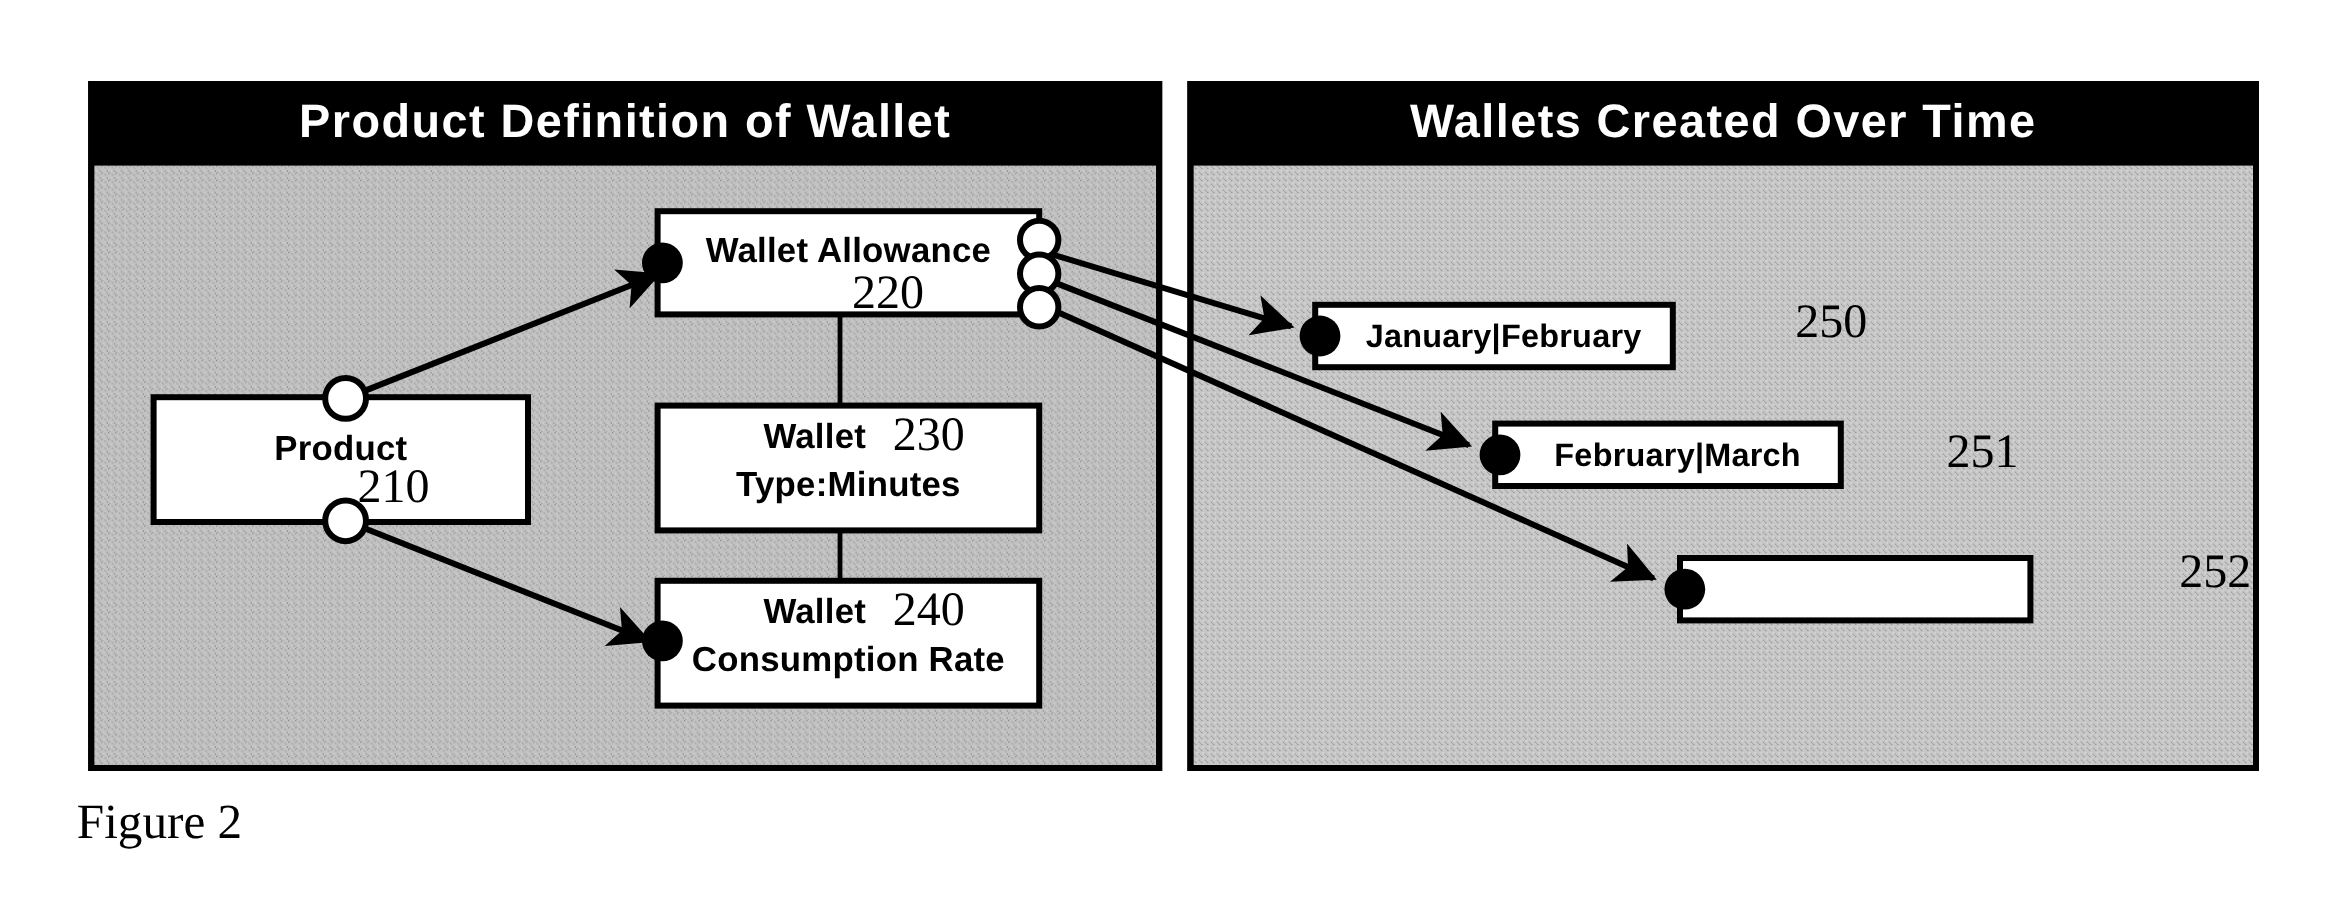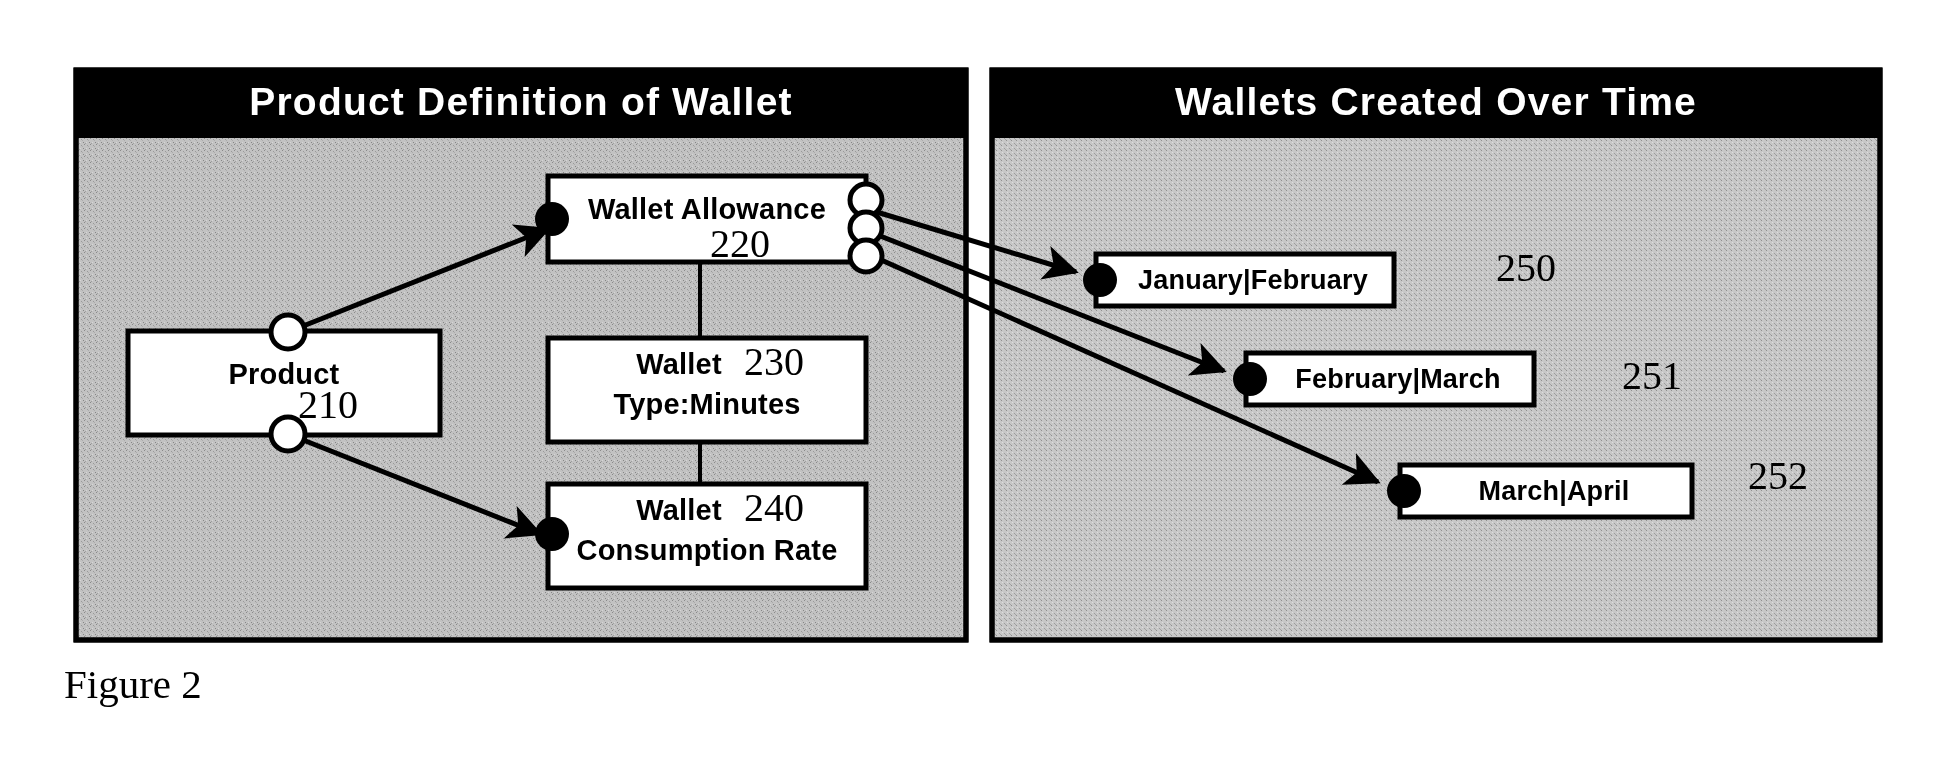--- a/index.html
+++ b/index.html
@@ -204,18 +204,17 @@
   <div class="ov box-label" style="left:520px; top:494px; width:318px;">Wallet</div>
   <div class="ov box-label" style="left:548px; top:534px; width:318px;">Consumption Rate</div>
   <div class="ov ref-num" style="left:744px; top:484px;">240</div>
 
   <div class="ov box-label small" style="left:1112px; top:265px; width:282px;">January|February</div>
   <div class="ov ref-num" style="left:1496px; top:244px;">250</div>
 
   <div class="ov box-label small" style="left:1262px; top:364px; width:272px;">February|March</div>
   <div class="ov ref-num" style="left:1622px; top:352px;font-family:Liberation Serif, serif;">251</div>
 
-  <div class="ov box-label small" style="left:1416px; top:476px; width:276px;">March|April</div>
-  <div class="ov ref-num" style="left:1748px; top:452px;">252</div>
+  <div class="ov ref-num" style="left:1816px; top:452px;">252</div>
 
   <div class="ov fig-caption" style="left:64px; top:660px;">Figure 2</div>
 
 </div>
 
 </body></html>

